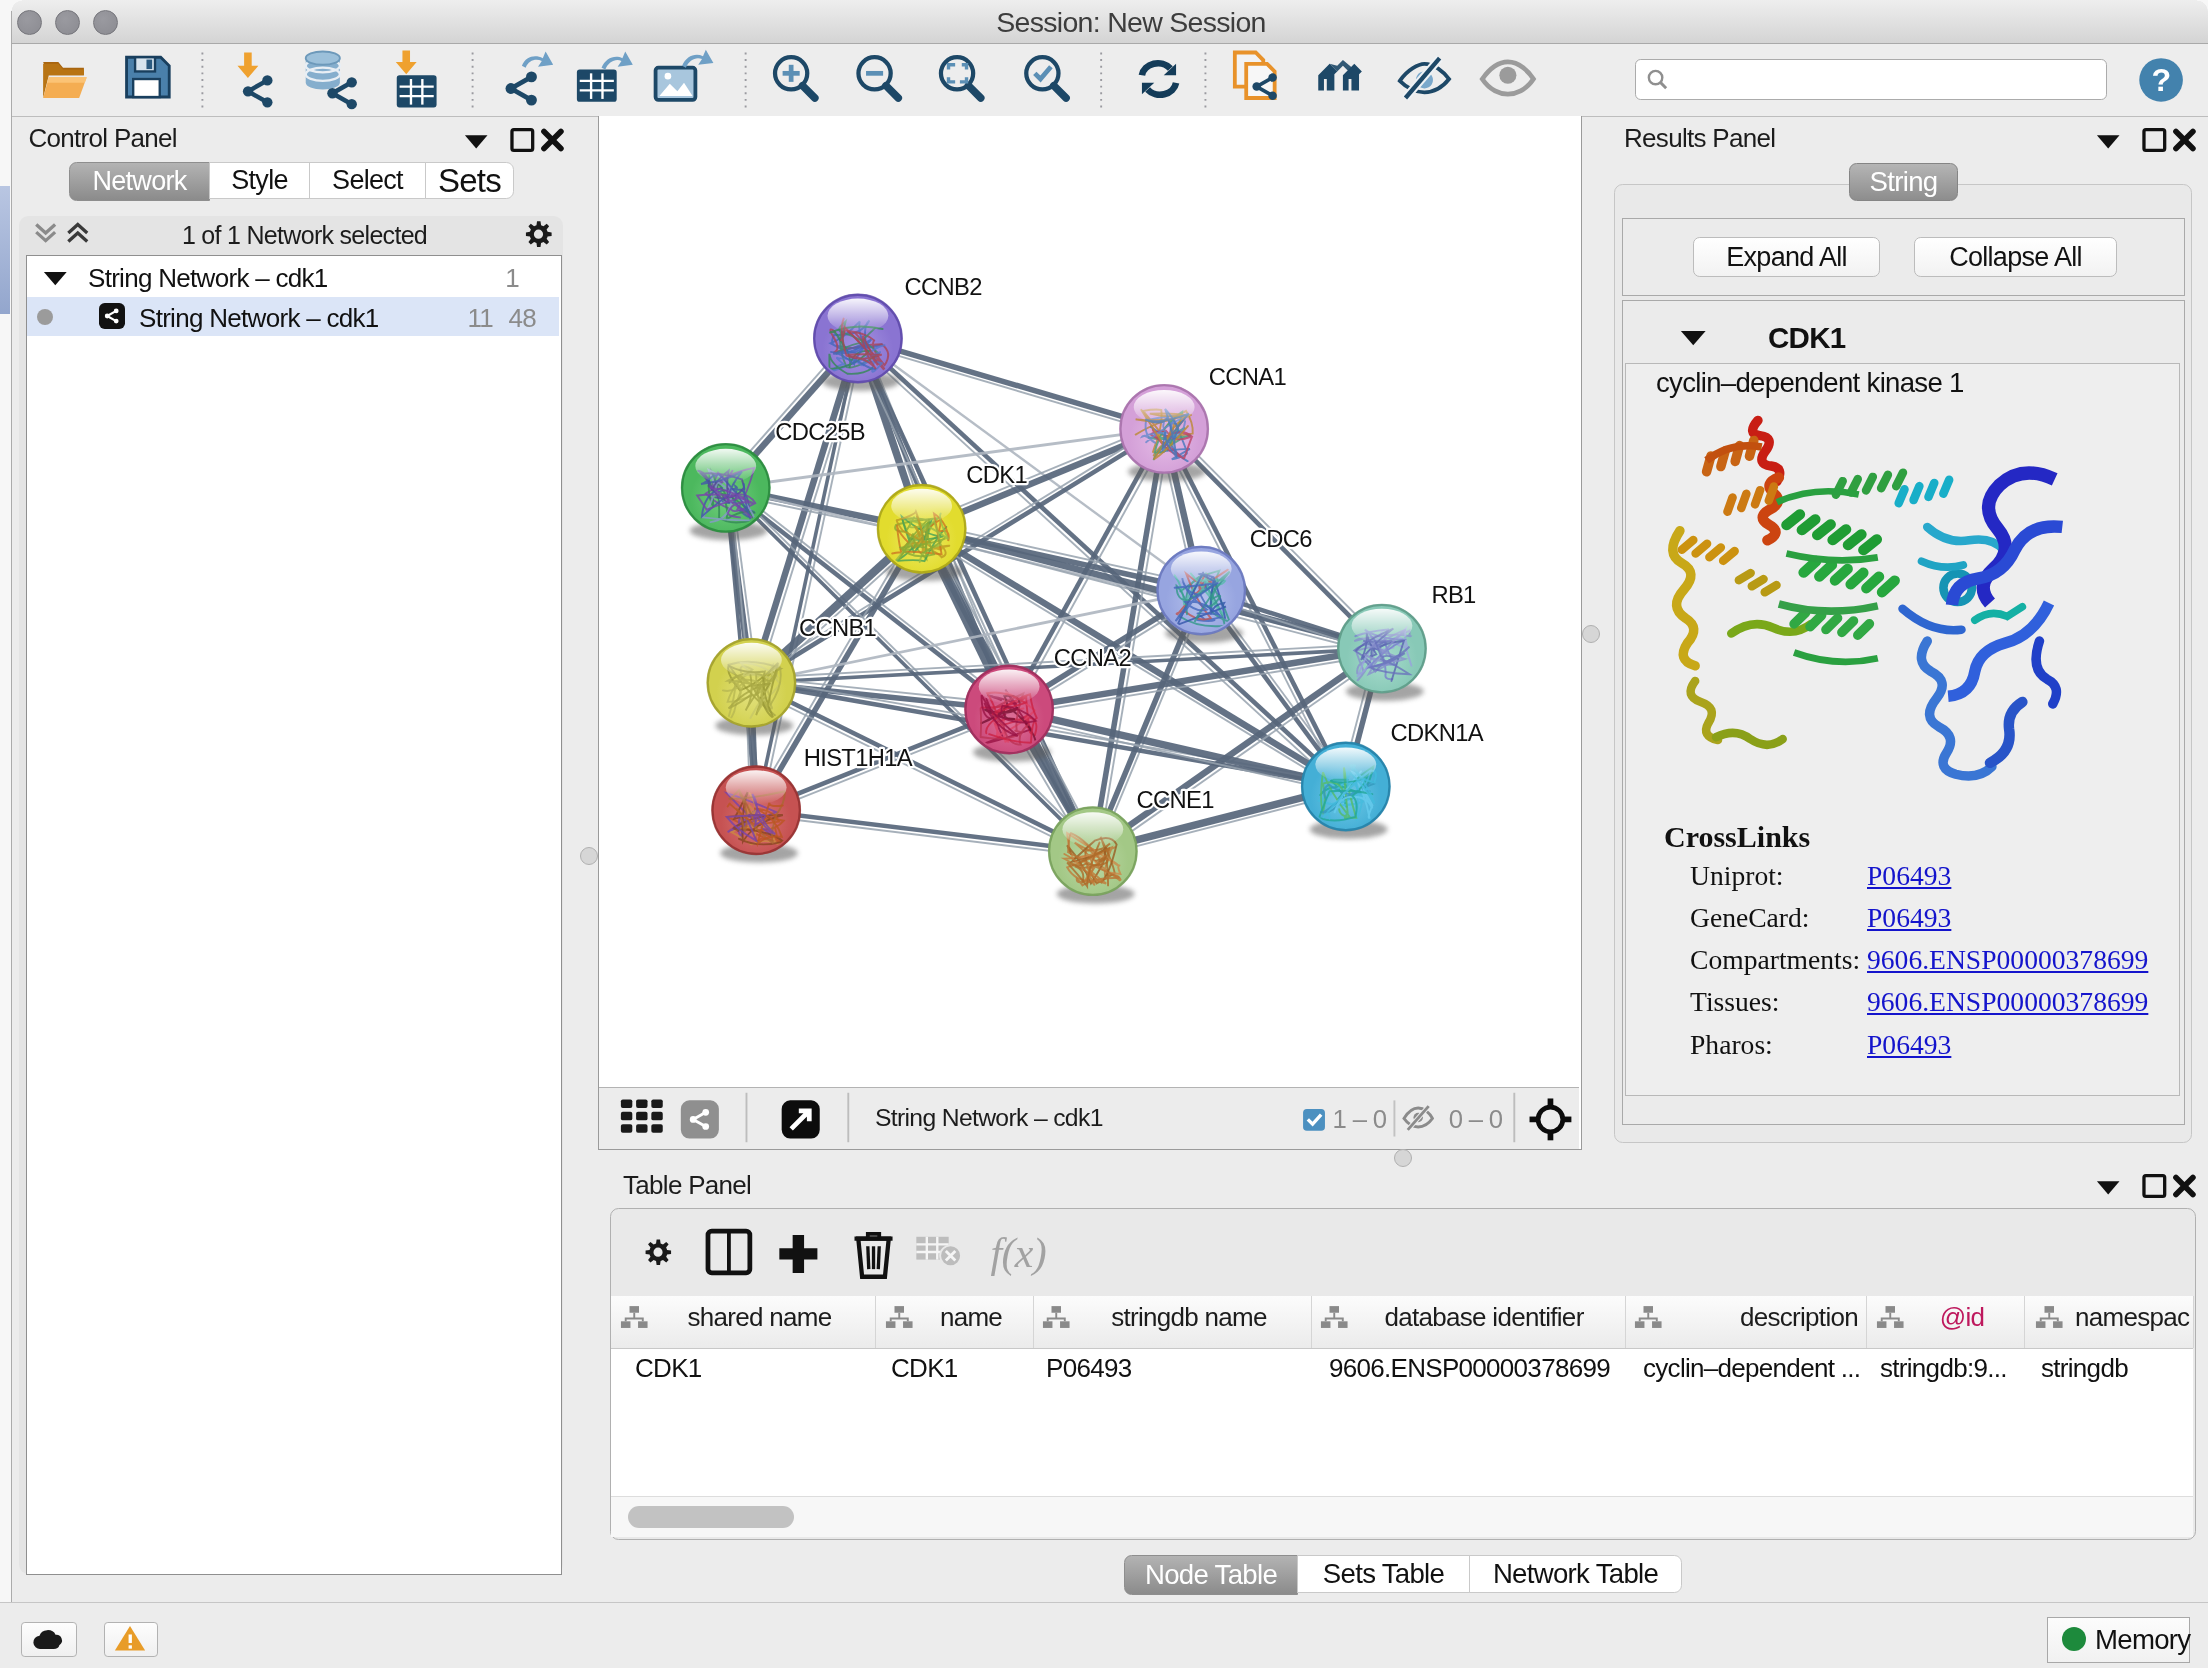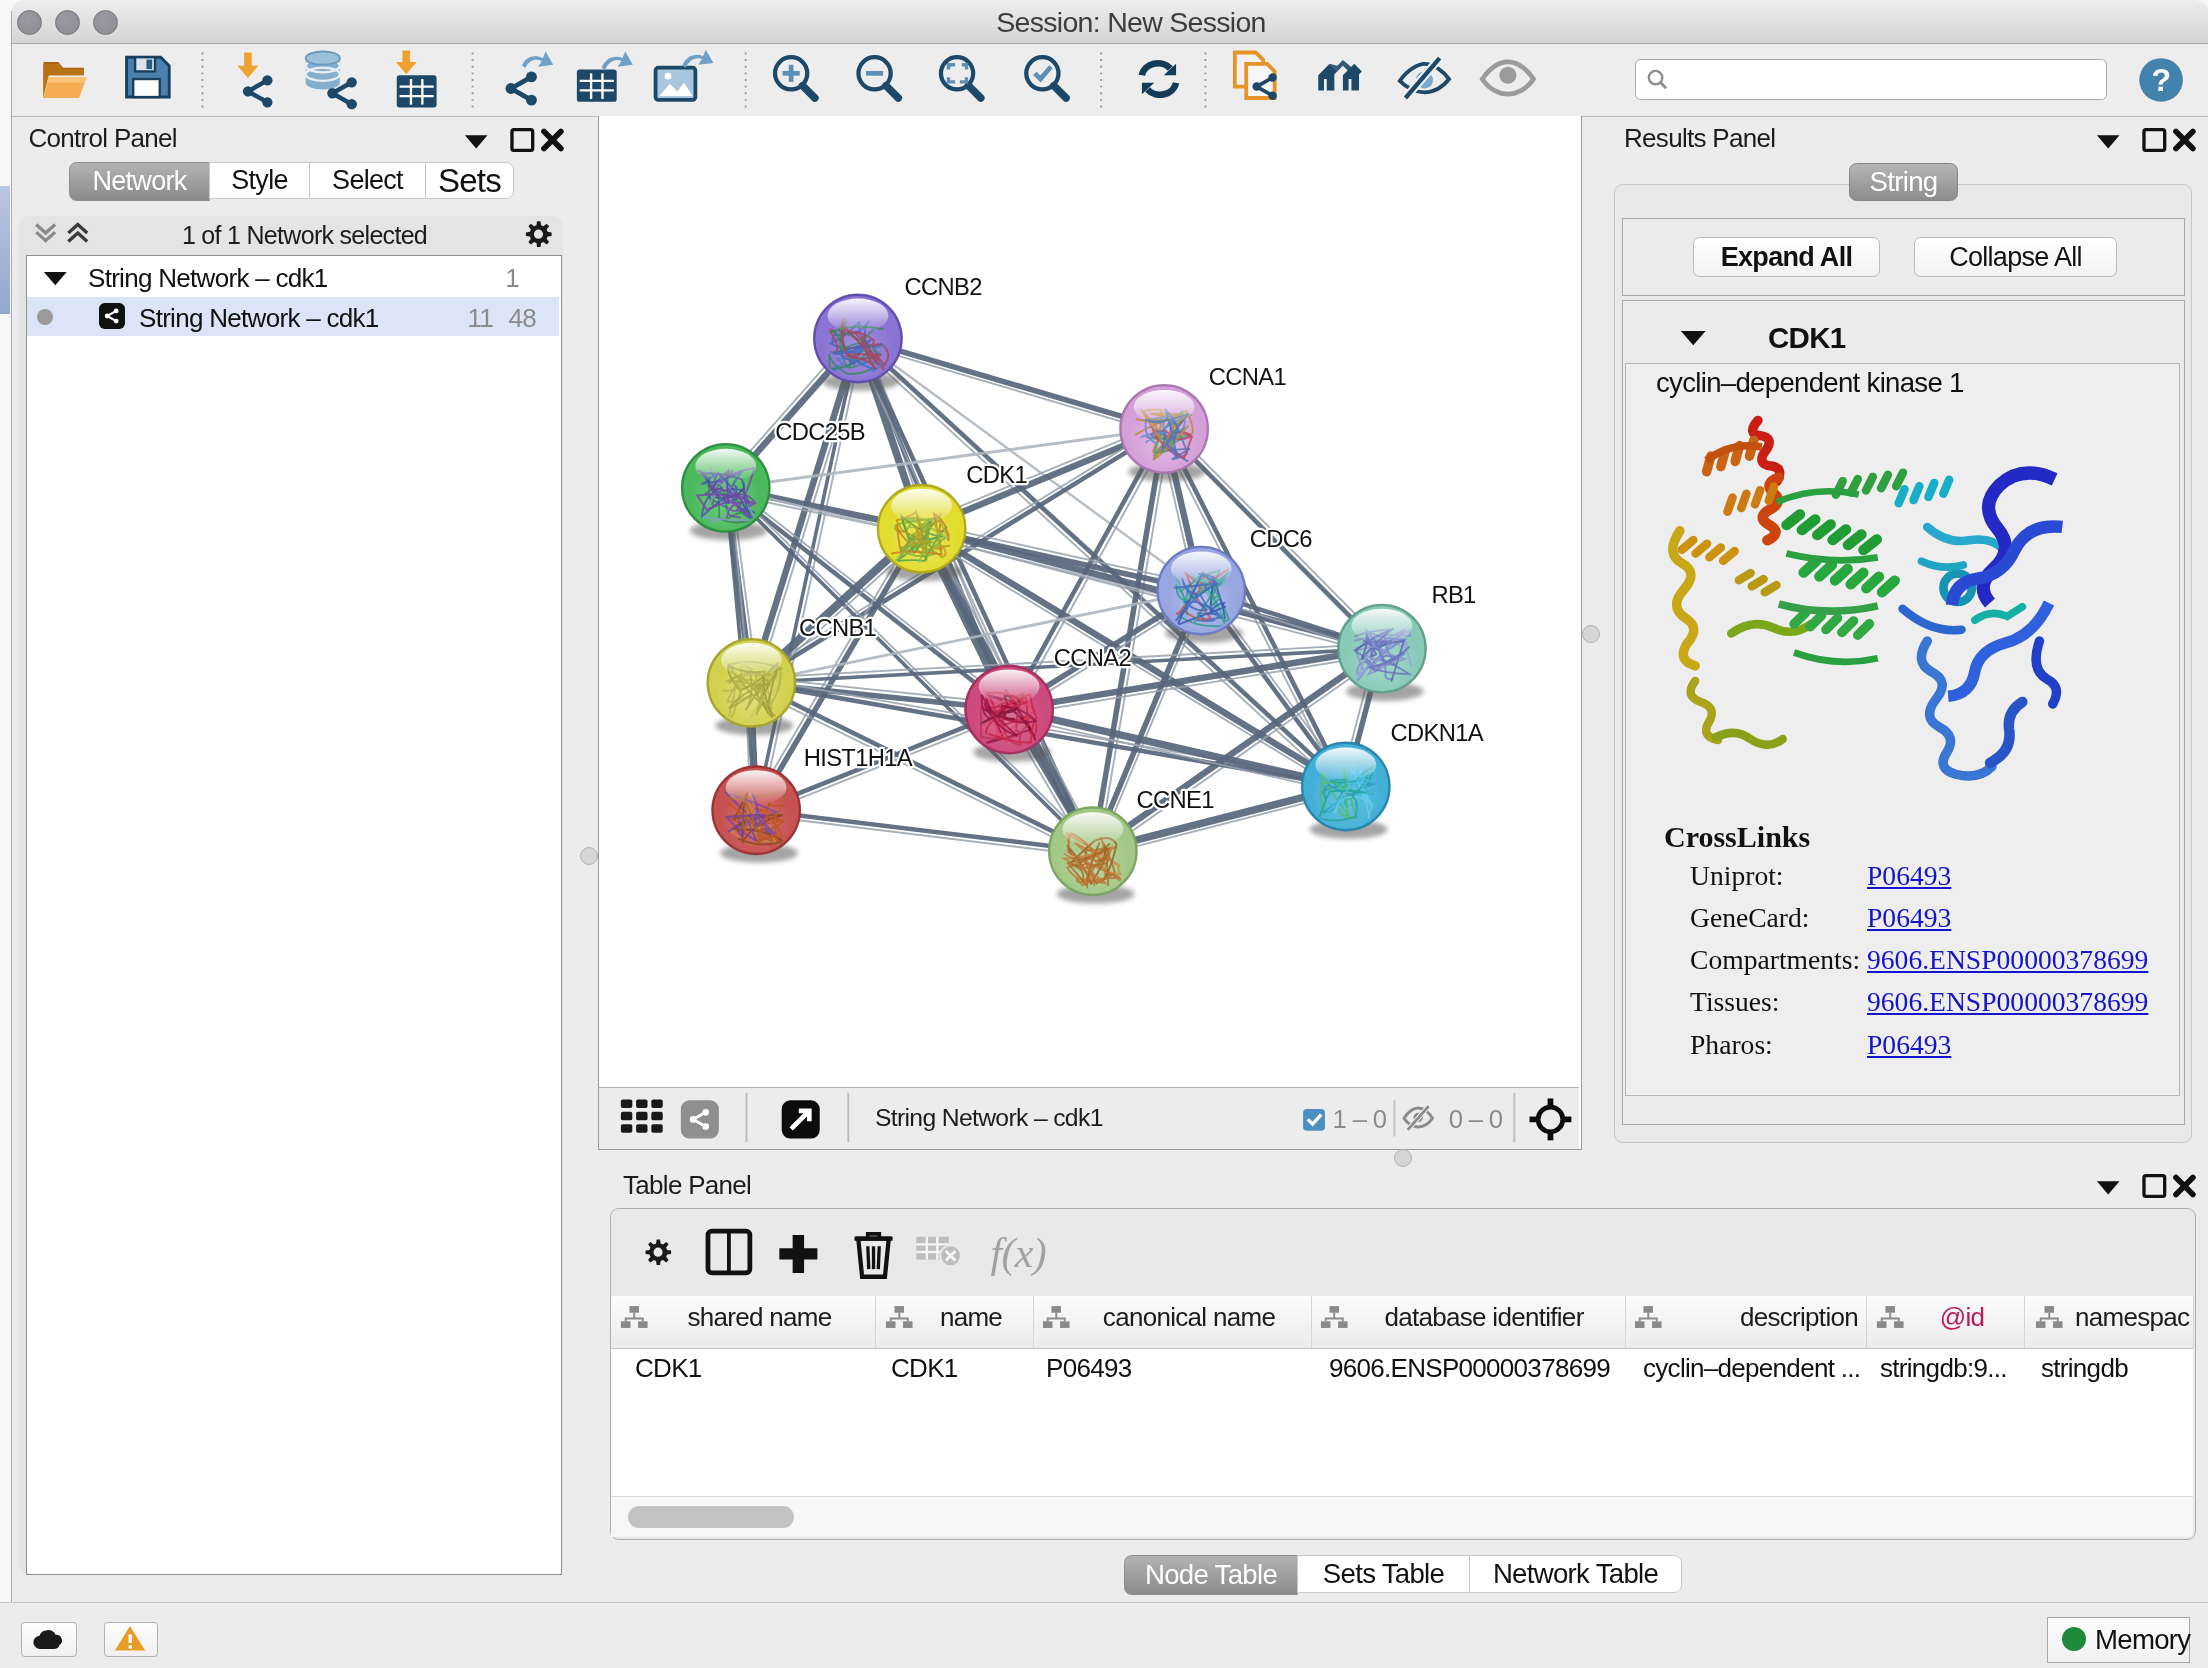--- a/index.html
+++ b/index.html
@@ -599,21 +599,21 @@
 <div class="abs" style="left:1394px;top:1149px;width:16px;height:16px;border-radius:50%;background:#d6d6d6;border:1px solid #b0b0b0;"></div>
 <div class="panehead" style="left:1624px;top:123px;">Results Panel</div>
 <svg class="abs" style="left:2089px;top:124px" width="109" height="32" viewBox="0 0 115 34">
       <path d="M8 12 h24 l-12 14 Z" fill="#111"></path>
       <rect x="58" y="6" width="22" height="22" fill="none" stroke="#111" stroke-width="3.5" rx="2"></rect>
       <path d="M92 8 l18 18 M110 8 l-18 18" stroke="#111" stroke-width="6" stroke-linecap="round"></path>
     </svg>
 <div class="abs" style="left:1614px;top:184px;width:576px;height:957px;background:#e9e9e9;border:1px solid #c6c6c6;border-radius:8.6px;"></div>
 <div class="abs" style="left:1849px;top:163px;width:107px;height:36px;border-radius:7.6px;background:linear-gradient(#b5b5b5,#8d8d8d);border:1px solid #858585;color:#fff;font-size:27.6px;line-height:36px;text-align:center;">String</div>
 <div class="abs" style="left:1622px;top:218px;width:561px;height:76px;background:#ebebeb;border:1px solid #a9a9a9;"></div>
-<div class="wbtn" style="left:1693px;top:237px;width:185px;height:38px;line-height:38px;font-weight:bold;">Expand All</div>
+<div class="wbtn" style="left:1693px;top:237px;width:185px;height:38px;line-height:38px;">Expand All</div>
 <div class="wbtn" style="left:1914px;top:237px;width:201px;height:38px;line-height:38px;">Collapse All</div>
 <div class="abs" style="left:1622px;top:300px;width:561px;height:823px;background:#ebebeb;border:1px solid #a9a9a9;"></div>
 <svg class="abs" style="left:1679px;top:328px" width="28.5" height="21" viewBox="0 0 30 22">
       <path d="M2 3 h26 l-13 15 Z" fill="#111"></path>
     </svg>
 <div class="abs" style="left:1768px;top:321px;font-size:29.5px;font-weight:bold;color:#111;">CDK1</div>
 <div class="abs" style="left:1625px;top:363px;width:553px;height:731px;background:#eeeeee;border:1px solid #b8b8b8;"></div>
 <div class="abs" style="left:1656px;top:367px;font-size:27.6px;color:#111;">cyclin–dependent kinase 1</div>
 <svg class="abs" style="left:1636px;top:409px" width="533" height="409" viewBox="0 0 560 430">
       <path d="M128 12 q-12 14 2 16 q16 2 6 16 q-10 14 6 16 q14 2 6 16" fill="none" stroke="#c81e14" stroke-width="10" stroke-linecap="round"></path>
@@ -712,21 +712,21 @@
 <div class="abs" style="left:917px;top:1302px;width:108px;text-align:center;font-size:26px;color:#1c1c1c;white-space:nowrap;overflow:hidden;">name</div>
 <div class="abs" style="left:1033px;top:1296px;width:278px;height:52px;border-right:1px solid #d5d5d5;"></div>
 <div class="abs" style="left:1042px;top:1305px;"><svg width="28.5" height="25" viewBox="0 0 30 26" style="vertical-align:-3.8px">
         <g fill="#8a8a8a">
           <rect x="10" y="1" width="10" height="7"></rect>
           <rect x="1" y="17" width="10" height="7"></rect>
           <rect x="19" y="17" width="10" height="7"></rect>
           <path d="M14 8 v5 H5 v4 h2 v-2 h16 v2 h2 v-4 h-9 V8 Z"></path>
         </g>
       </svg></div>
-<div class="abs" style="left:1075px;top:1302px;width:228px;text-align:center;font-size:26px;color:#1c1c1c;white-space:nowrap;overflow:hidden;">canonical name</div>
+<div class="abs" style="left:1075px;top:1302px;width:228px;text-align:center;font-size:26px;color:#1c1c1c;white-space:nowrap;overflow:hidden;">stringdb name</div>
 <div class="abs" style="left:1311px;top:1296px;width:314px;height:52px;border-right:1px solid #d5d5d5;"></div>
 <div class="abs" style="left:1320px;top:1305px;"><svg width="28.5" height="25" viewBox="0 0 30 26" style="vertical-align:-3.8px">
         <g fill="#8a8a8a">
           <rect x="10" y="1" width="10" height="7"></rect>
           <rect x="1" y="17" width="10" height="7"></rect>
           <rect x="19" y="17" width="10" height="7"></rect>
           <path d="M14 8 v5 H5 v4 h2 v-2 h16 v2 h2 v-4 h-9 V8 Z"></path>
         </g>
       </svg></div>
 <div class="abs" style="left:1352px;top:1302px;width:264px;text-align:center;font-size:26px;color:#1c1c1c;white-space:nowrap;overflow:hidden;">database identifier</div>

